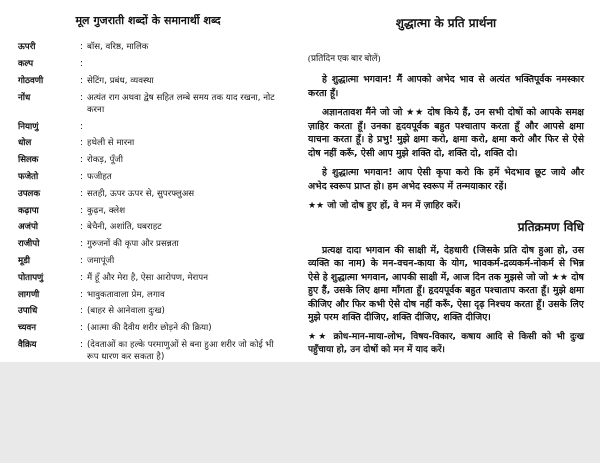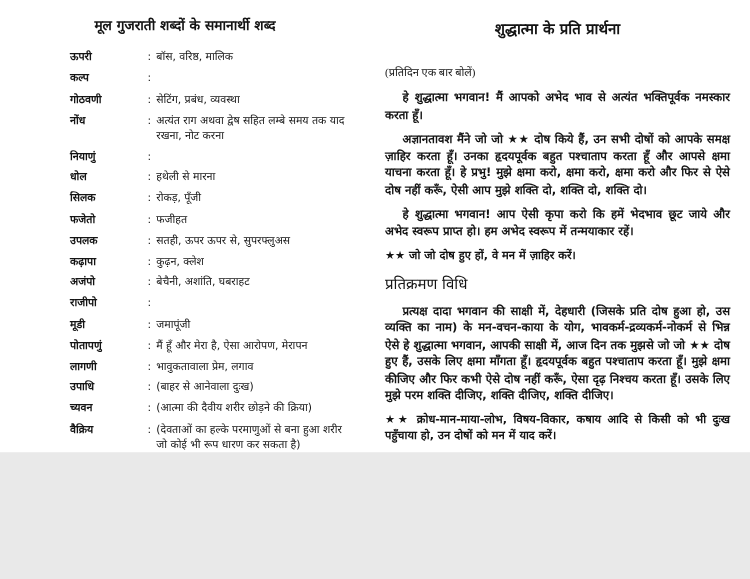--- a/index.html
+++ b/index.html
@@ -10,39 +10,39 @@
   }
   .col{box-sizing:border-box;}
   .col.left{width:260px;flex:0 0 260px;}
   .col.right{flex:1;min-width:0;}
 
   
   .glossary-title{
     font-size:11px;font-weight:bold;text-align:center;margin:0 0 12px 0;line-height:1.3;
   }
   .entry{display:flex;font-size:8.6px;line-height:1.42;margin:0 0 4.6px 0;}
-  .entry .term{flex:0 0 58px;font-weight:bold;margin-left:38px;}
+  .entry .term{flex:0 0 58px;font-weight:bold;}
   .entry .colon{flex:0 0 11px;text-align:center;}
   .entry .def{flex:1;}
 
   
   .prayer-title{
     font-size:12px;font-weight:bold;text-align:center;margin:2px 0 21px 0;line-height:1.25;
   }
   .prayer-subtitle{font-size:8.8px;margin:0 0 8px 0;font-family:Liberation Serif, serif;}
   .para{
     font-size:9.3px;font-weight:bold;line-height:1.46;text-align:justify;
     margin:0 0 6px 0;text-indent:14px;
   }
   .footnote{
     font-size:9px;font-weight:bold;line-height:1.45;text-align:justify;
     margin:2px 0 6px 0;
   }
   .section2-title{
-    font-size:12px;font-weight:normal;text-align:left;margin:8px 0 8px 0;line-height:1.25;
+    font-size:12px;font-weight:bold;text-align:right;margin:8px 0 8px 0;line-height:1.25;
   }
 </style>
 </head>
 <body>
 
 <div class="page">
 
   <div class="col left">
     <h2 class="glossary-title">मूल गुजराती शब्दों के समानार्थी शब्द</h2>
 
@@ -108,20 +108,21 @@
 
         <div class="entry">
           <span class="term">अजंपो</span>
           <span class="colon">:</span>
           <span class="def">बेचैनी, अशांति, घबराहट</span>
         </div>
 
         <div class="entry">
           <span class="term">राजीपो</span>
           <span class="colon">:</span>
+          <span class="def">गुरुजनों की कृपा और प्रसन्नता</span>
         </div>
 
         <div class="entry">
           <span class="term">मूडी</span>
           <span class="colon">:</span>
           <span class="def">जमापूंजी</span>
         </div>
 
         <div class="entry">
           <span class="term">पोतापणुं</span>

